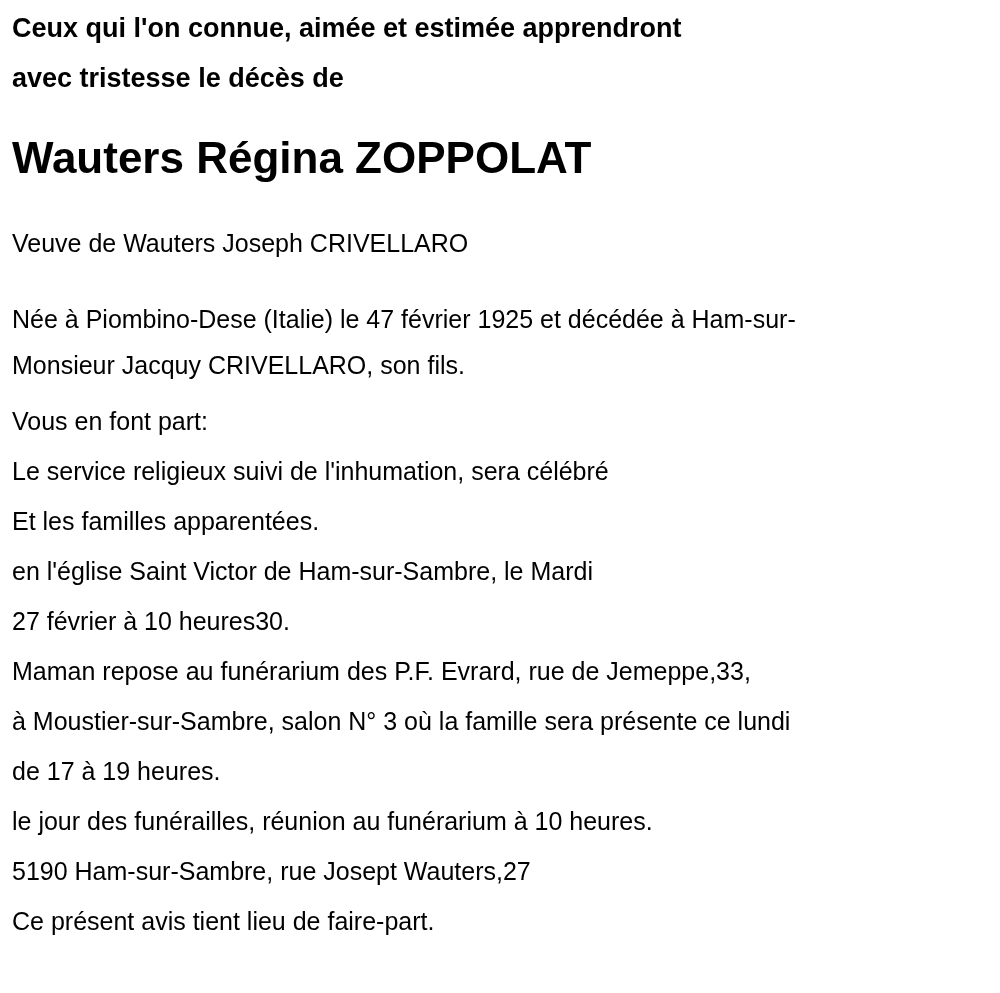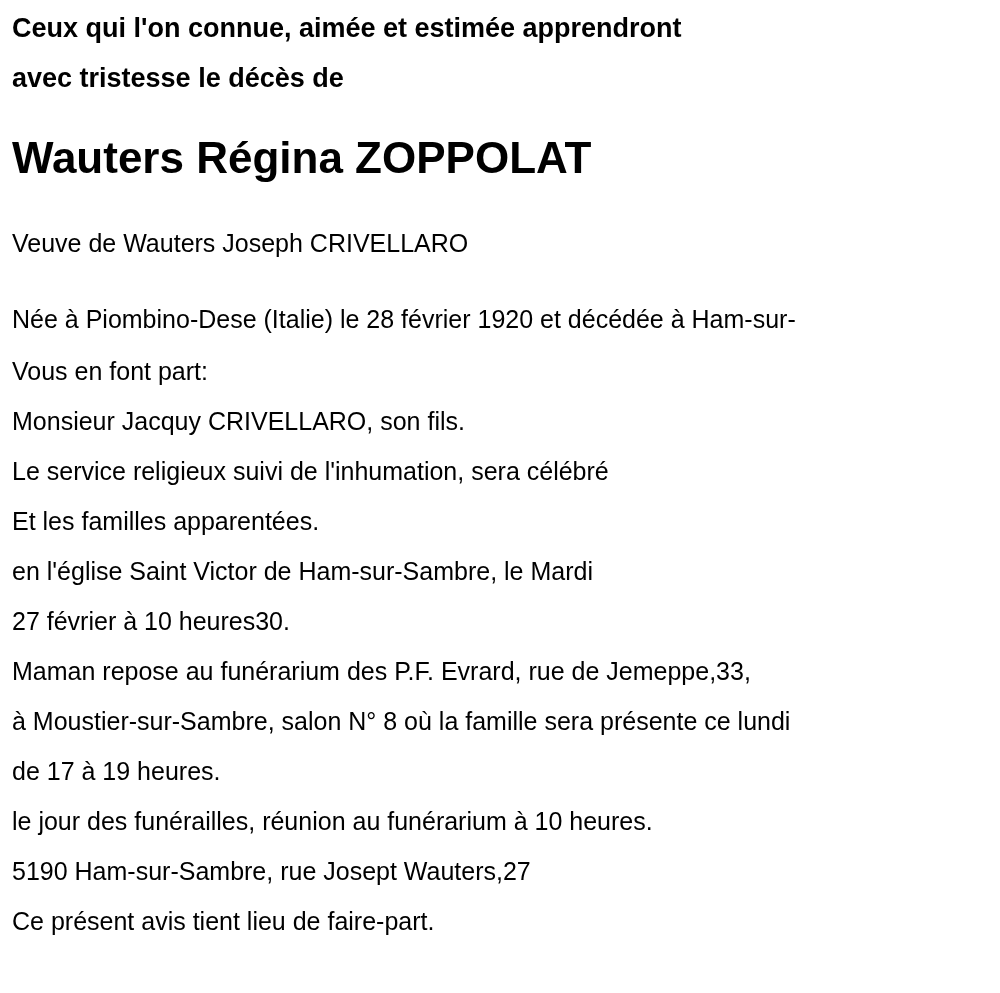--- a/index.html
+++ b/index.html
@@ -63,32 +63,32 @@
 
   <header>
     <span class="ln intro-ln">Ceux qui l'on connue, aimée et estimée apprendront</span>
     <span class="ln intro-ln">avec tristesse le décès de</span>
     <h1 class="deceased-name">Wauters Régina ZOPPOLAT</h1>
   </header>
 
   <section>
     <span class="ln widow-ln">Veuve de Wauters Joseph CRIVELLARO</span>
 
-    <span class="ln tight birthdeath-first">Née à Piombino-Dese (Italie) le 28 février 1920 et décédée à Ham-sur-</span>
+    <span class="ln tight birthdeath-first">Née à Piombino-Dese (Italie) le 47 février 1925 et décédée à Ham-sur-</span>
 
+    <span class="ln">Monsieur Jacquy CRIVELLARO, son fils.</span>
     <span class="ln announced-ln">Vous en font part:</span>
-    <span class="ln">Monsieur Jacquy CRIVELLARO, son fils.</span>
     <span class="ln">Le service religieux suivi de l'inhumation, sera célébré</span>
 
     <span class="ln">Et les familles apparentées.</span>
     <span class="ln">en l'église Saint Victor de Ham-sur-Sambre, le Mardi</span>
     <span class="ln">27 février à 10 heures30.</span>
 
     <span class="ln ln-bold">Maman repose au funérarium des P.F. Evrard, rue de Jemeppe,33,</span>
-    <span class="ln ln-bold">à Moustier-sur-Sambre, salon N° 8 où la famille sera présente ce lundi</span>
+    <span class="ln ln-bold">à Moustier-sur-Sambre, salon N° 3 où la famille sera présente ce lundi</span>
     <span class="ln ln-bold">de 17 à 19 heures.</span>
 
     <span class="ln">le jour des funérailles, réunion au funérarium à 10 heures.</span>
     <span class="ln">5190 Ham-sur-Sambre, rue Josept Wauters,27</span>
     <span class="ln">Ce présent avis tient lieu de faire-part.</span>
   </section>
 
 </main>
 
 </body></html>

